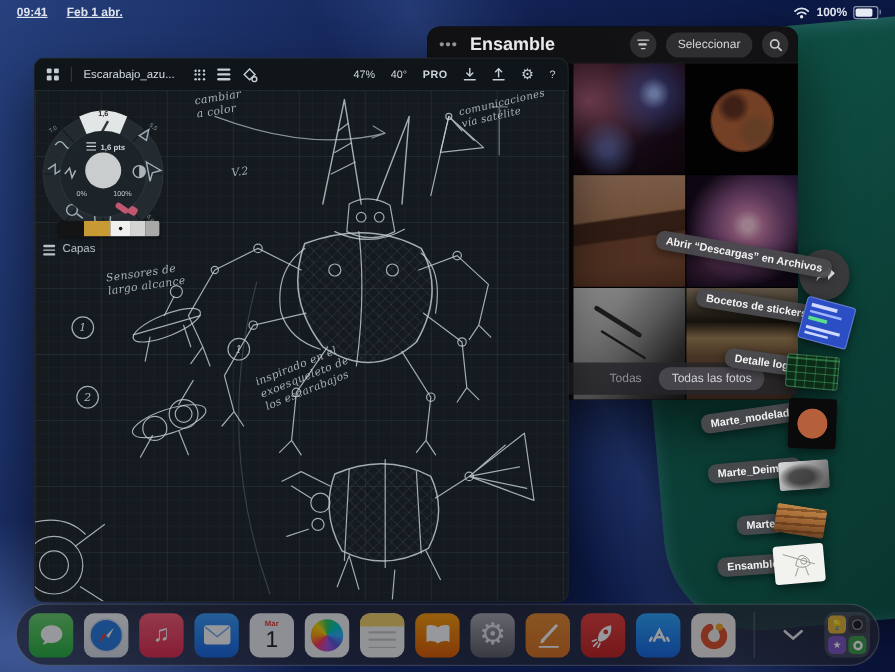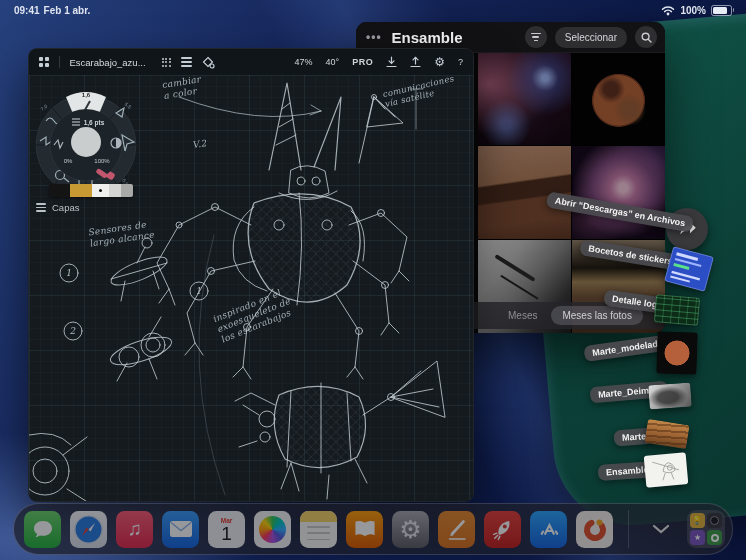--- a/index.html
+++ b/index.html
@@ -12,21 +12,21 @@
   }
   
   .desk{position:absolute;left:538px;top:14px;width:430px;height:500px;
     border-radius:120px 0 0 80px;transform:rotate(-5deg);
     background:linear-gradient(145deg,#11574a 0%,#0c4138 45%,#07302a 100%);
     box-shadow:inset 0 3px 14px rgba(150,200,255,.18), 0 10px 30px rgba(0,0,0,.4);}
   
   .statusbar{position:absolute;left:0;top:0;right:0;height:20px;z-index:60;
     display:flex;justify-content:space-between;align-items:center;padding:0 14px;
     color:#dfe4ee;font-size:10px;font-weight:bold;}
-  .sb-left{display:flex;gap:4px;}
+  .sb-left{display:flex;gap:16px;text-decoration:underline;}
   .sb-right{display:flex;align-items:center;gap:5px;}
   .batt{position:relative;width:19px;height:9px;border:1px solid rgba(230,235,245,.6);border-radius:2.5px;}
   .batt i{position:absolute;left:1px;top:1px;bottom:1px;width:14px;background:#e8ecf4;border-radius:1.5px;}
   .batt em{position:absolute;right:-3px;top:2.5px;width:1.5px;height:3.5px;background:rgba(230,235,245,.6);border-radius:0 1px 1px 0;}
   
   .fototeca{position:absolute;left:356px;top:22px;width:309px;height:311px;z-index:10;
     border-radius:11px;overflow:hidden;background:#070708;
     box-shadow:0 22px 50px rgba(0,0,0,.55);}
   .ft-titlebar{position:absolute;left:0;top:0;right:0;height:30px;background:#121214;
     display:flex;align-items:center;padding:0 8px;gap:8px;border-bottom:1px solid rgba(255,255,255,.04);}
@@ -101,21 +101,21 @@
   .sketch{position:absolute;left:0;top:0;}
   .ann{position:absolute;font-family:"DejaVu Serif",serif;font-style:italic;
     color:rgba(188,203,209,.85);font-size:9px;line-height:1.2;white-space:pre-line;letter-spacing:.3px;}
   
   .wheel{position:absolute;left:1px;top:8px;}
   .swatchbar{position:absolute;left:20px;top:109px;height:13px;display:flex;
     border-radius:2px;overflow:hidden;box-shadow:0 1px 3px rgba(0,0,0,.5);}
   .swatch{height:100%;position:relative;}
   .swatch .sel-dot{position:absolute;left:50%;top:50%;width:3.5px;height:3.5px;margin:-1.75px;
     border-radius:50%;background:#111;}
-  .capas{position:absolute;left:7px;top:127px;display:flex;align-items:center;gap:6px;color:#b9c2c7;font-size:9.5px;}
+  .capas{position:absolute;left:7px;top:127px;display:flex;align-items:flex-end;gap:6px;color:#b9c2c7;font-size:9.5px;}
   .capas-icn{display:flex;flex-direction:column;gap:2px;}
   .capas-icn i{width:10px;height:1.6px;background:#b9c2c7;display:block;border-radius:1px;}
   
   .drag{position:absolute;inset:0;z-index:40;pointer-events:none;}
   .drag *{pointer-events:auto;}
   .dlabel{position:absolute;background:rgba(74,74,78,.95);color:#f2f2f2;font-size:9px;font-weight:bold;
     padding:3px 8px;border-radius:7px;white-space:nowrap;box-shadow:0 2px 7px rgba(0,0,0,.45);}
   .dthumb{position:absolute;border-radius:3px;box-shadow:0 3px 9px rgba(0,0,0,.55);}
   .share-btn{position:absolute;left:666px;top:208px;width:42px;height:42px;border-radius:50%;
     background:#39393c;display:flex;align-items:center;justify-content:center;
@@ -195,22 +195,22 @@
       <div class="photo ph-nebula1"></div>
       <div class="photo ph-mars"></div>
       <div class="photo ph-desert"></div>
       <div class="photo ph-orion"></div>
       <div class="photo ph-probe">
         <div class="probe-arm"></div>
       </div>
       <div class="photo ph-rover"></div>
     </div>
     <div class="ft-tabbar">
-      <span class="ft-tab">Meses</span>
-      <span class="ft-tab-pill">Meses las fotos</span>
+      <span class="ft-tab">Todas</span>
+      <span class="ft-tab-pill">Todas las fotos</span>
     </div>
     <div class="ft-titlebar">
       <span class="ft-menu">•••</span>
       <span class="ft-title">Ensamble</span>
       <span class="ft-spacer"></span>
       <span class="ft-circle">
         <span class="ft-filter">
             <i></i>
             <i></i>
             <i></i>

